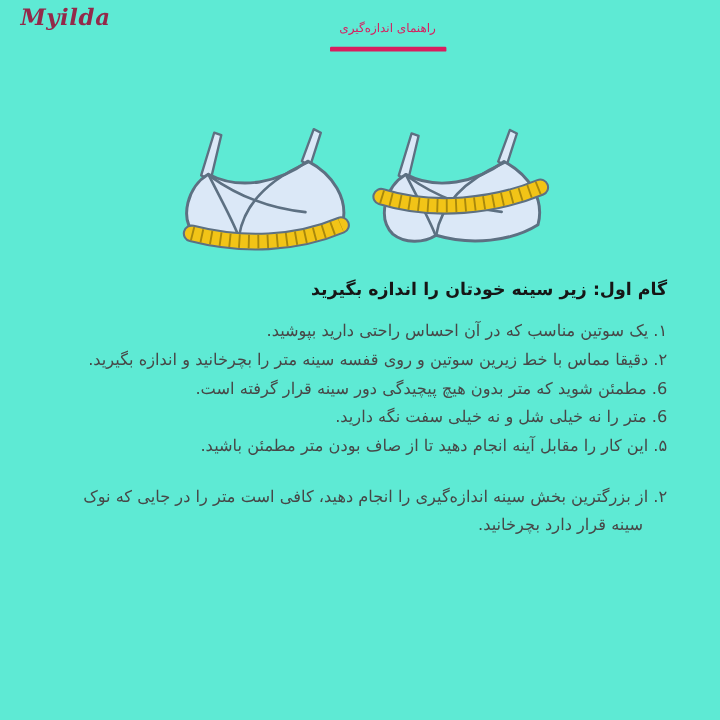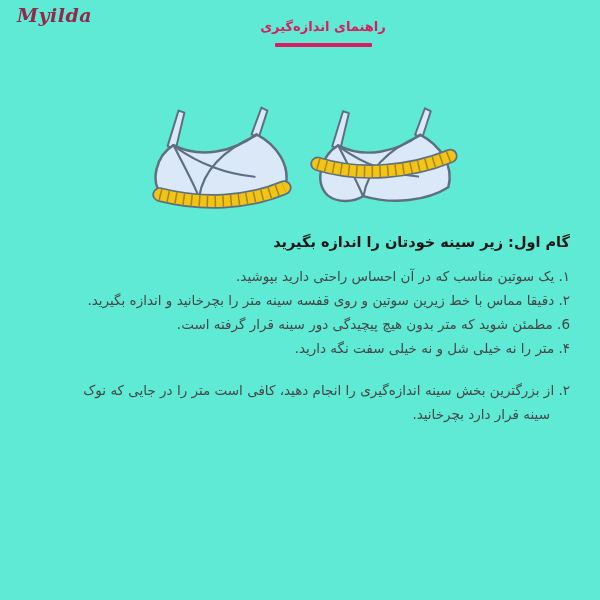--- a/index.html
+++ b/index.html
@@ -28,38 +28,38 @@
     font-size:19px;color:var(--logo);
     letter-spacing:0.5px;
   }
   .title-wrap{
     position:absolute;top:19px;left:240px;width:166px;
     display:flex;flex-direction:column;align-items:center;
   }
   .title{
     direction:rtl;
     color:var(--accent);
-    font-size:13px;font-weight:bold;
+    font-size:10px;font-weight:normal;
     white-space:nowrap;
   }
   .title-underline{
     margin-top:9px;width:97px;height:4px;
     background:var(--accent);border-radius:1px;
   }
   .bra{position:absolute;}
   .bra1{left:138px;top:103px;width:160px;height:112px;}
   .bra2{left:303px;top:103px;width:158px;height:112px;}
   .strap{fill:var(--bra-fill);stroke:var(--bra-stroke);stroke-width:2;stroke-linejoin:round;}
   .bra-body{fill:var(--bra-fill);stroke:var(--bra-stroke);stroke-width:2.5;stroke-linejoin:round;}
   .bra-line{fill:none;stroke:var(--bra-stroke);stroke-width:2.2;stroke-linecap:round;}
   .tape-outline{fill:none;stroke:var(--bra-stroke);stroke-width:15;stroke-linecap:round;}
   .tape-fill{fill:none;stroke:var(--tape);stroke-width:11.5;stroke-linecap:round;}
   .tape-ticks{fill:none;stroke:var(--tape-tick);stroke-width:11.5;stroke-dasharray:1.6 6.4;}
   .content{
-    position:absolute;top:232px;right:30px;width:525px;
+    position:absolute;top:232px;right:44px;width:525px;
     direction:rtl;text-align:right;
     color:var(--text);
     font-size:13.5px;line-height:24px;
   }
   .section-heading{
     color:var(--heading);
     font-size:14.5px;font-weight:bold;
     line-height:20px;
     margin-bottom:12px;
   }
@@ -110,21 +110,22 @@
     </g>
   </svg>
 
   <div class="content">
 
     <div class="section">
       <div class="section-heading">گام اول: زیر سینه خودتان را اندازه بگیرید</div>
       <div class="step-item">۱. یک سوتین مناسب که در آن احساس راحتی دارید بپوشید.</div>
       <div class="step-item">۲. دقیقا مماس با خط زیرین سوتین و روی قفسه سینه متر را بچرخانید و اندازه بگیرید.</div>
       <div class="step-item">6. مطمئن شوید که متر بدون هیچ پیچیدگی دور سینه قرار گرفته است.</div>
-      <div class="step-item">۴. متر را نه خیلی شل و نه خیلی سفت نگه دارید.</div>
+      <div class="step-item">6. متر را نه خیلی شل و نه خیلی سفت نگه دارید.</div>
+      <div class="step-item">۵. این کار را مقابل آینه انجام دهید تا از صاف بودن متر مطمئن باشید.</div>
     </div>
 
     <div class="section">
       <div class="step-item">۲. از بزرگترین بخش سینه اندازه‌گیری را انجام دهید، کافی است متر را در جایی که نوک سینه قرار دارد بچرخانید.</div>
     </div>
 
   </div>
 </div>
 
 </body></html>

